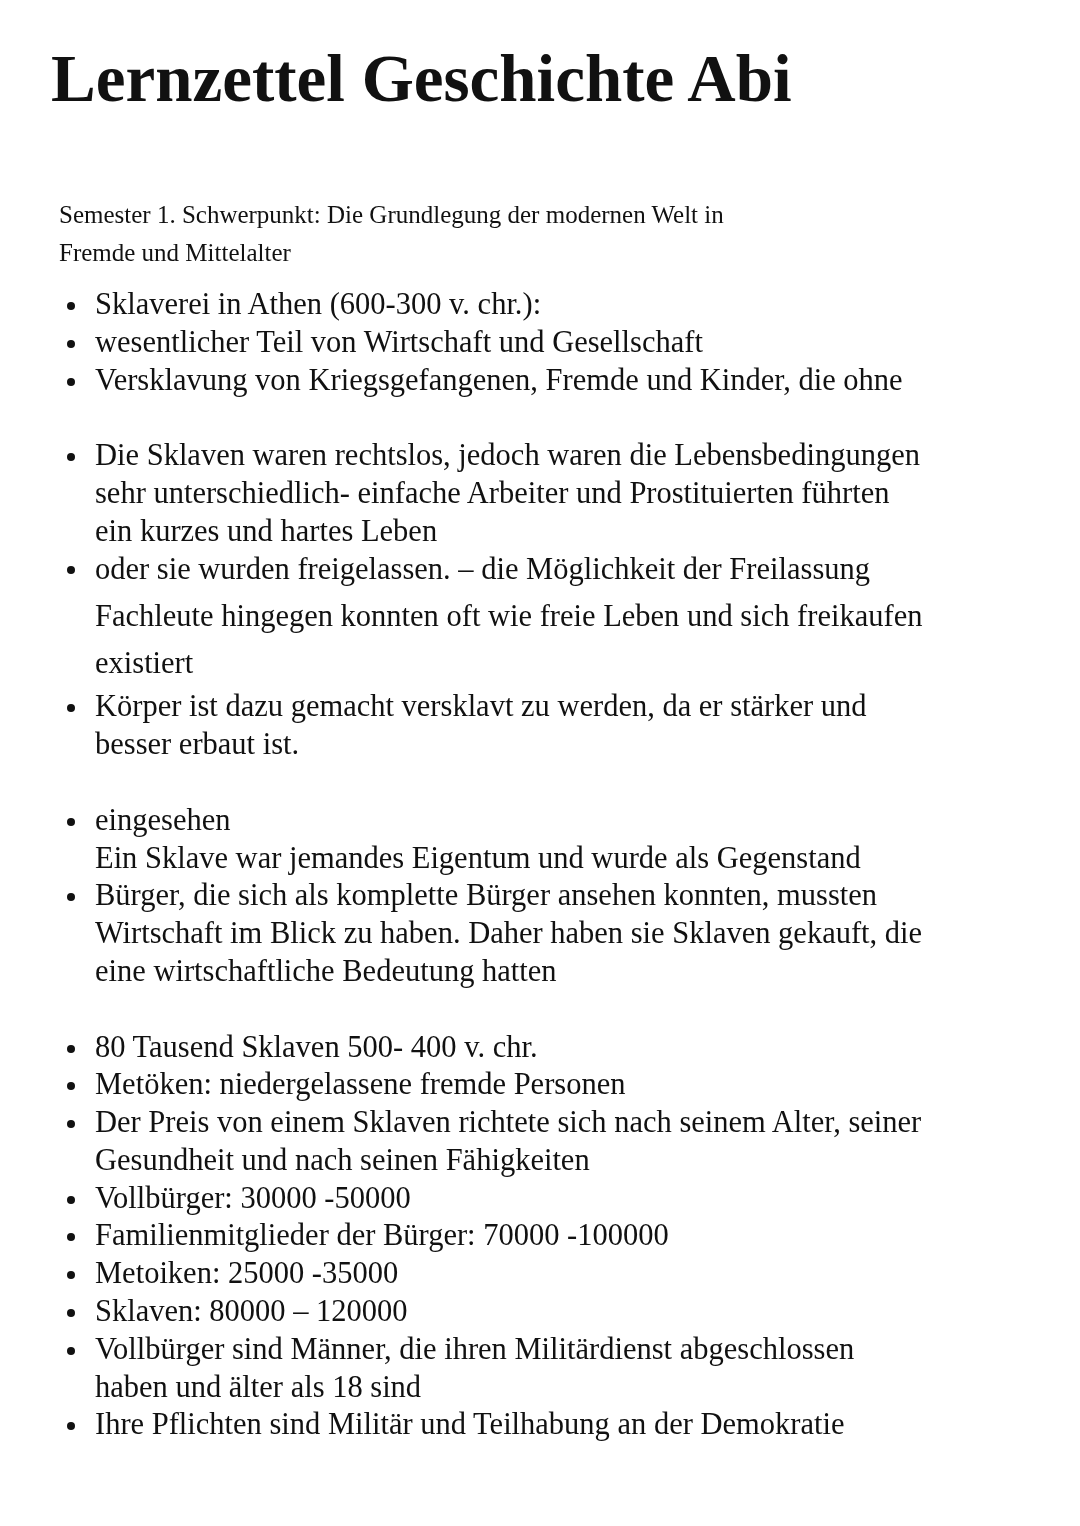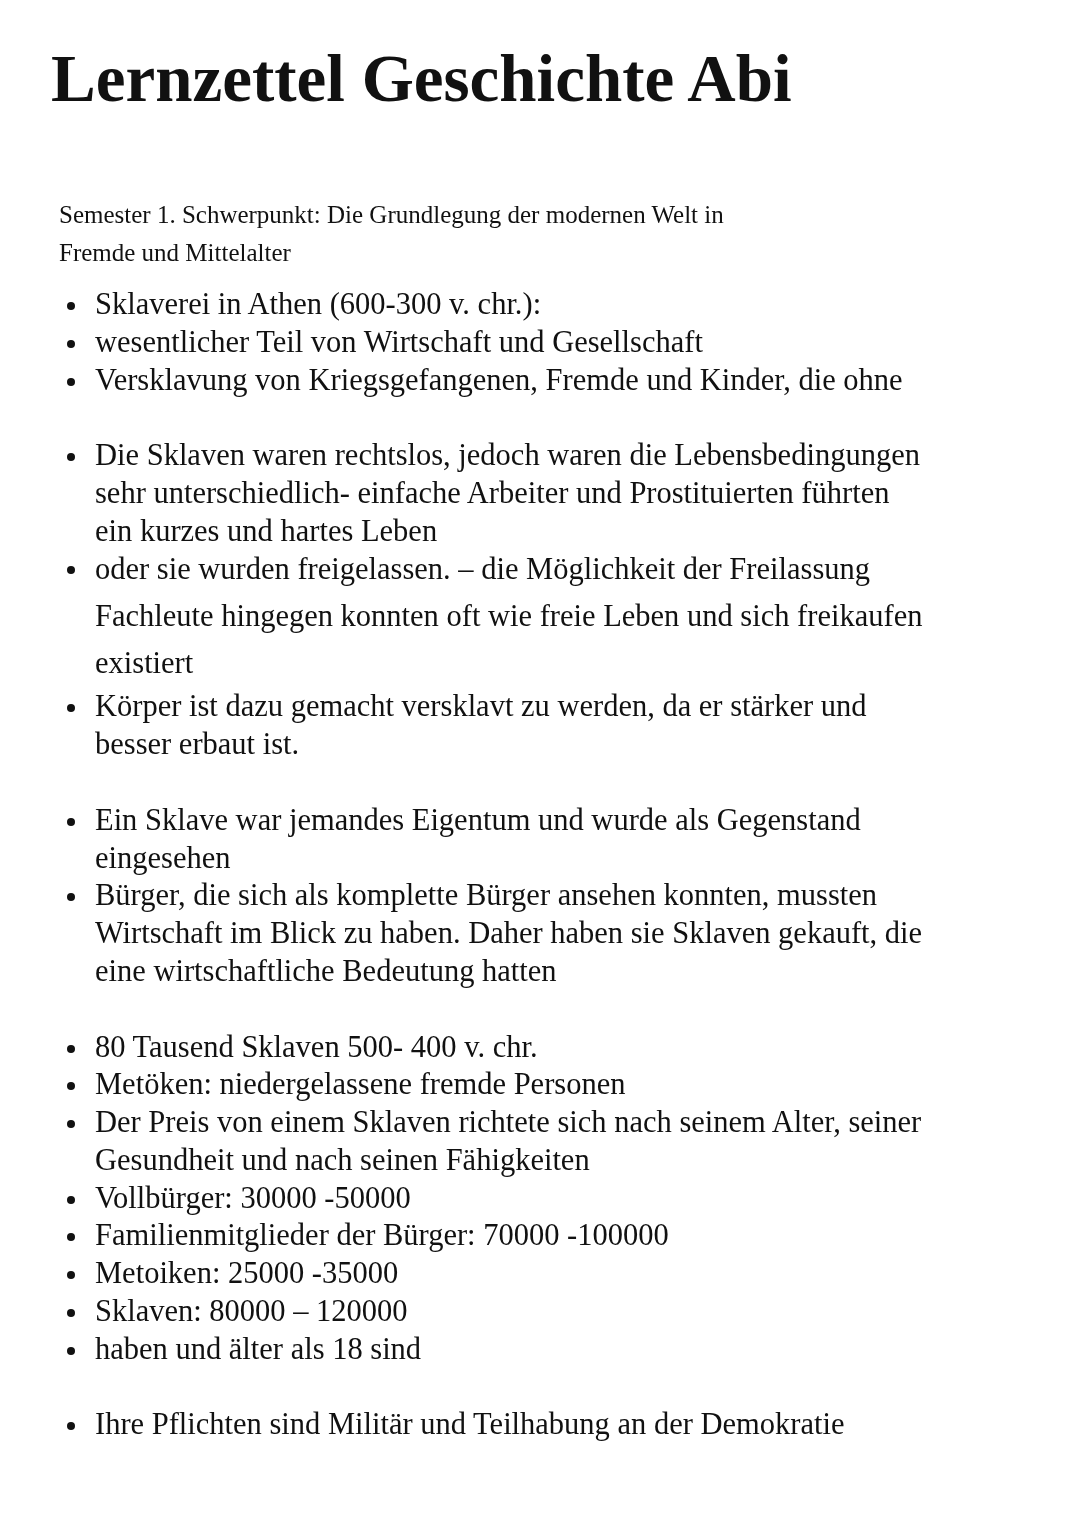--- a/index.html
+++ b/index.html
@@ -122,22 +122,22 @@
     <span class="bullet"></span>
     <span class="text">
       <span class="line">Körper ist dazu gemacht versklavt zu werden, da er stärker und</span>
       <span class="line">besser erbaut ist.</span>
     </span>
   </li>
 
   <li class="item" style="top:802px">
     <span class="bullet"></span>
     <span class="text">
+      <span class="line">eingesehen</span>
       <span class="line">Ein Sklave war jemandes Eigentum und wurde als Gegenstand</span>
-      <span class="line">eingesehen</span>
     </span>
   </li>
 
   <li class="item" style="top:877px">
     <span class="bullet"></span>
     <span class="text">
       <span class="line">Bürger, die sich als komplette Bürger ansehen konnten, mussten</span>
       <span class="line">Wirtschaft im Blick zu haben. Daher haben sie Sklaven gekauft, die</span>
       <span class="line">eine wirtschaftliche Bedeutung hatten</span>
     </span>
@@ -189,20 +189,21 @@
   <li class="item" style="top:1293px">
     <span class="bullet"></span>
     <span class="text">
       <span class="line">Sklaven: 80000 – 120000</span>
     </span>
   </li>
 
   <li class="item" style="top:1331px">
     <span class="bullet"></span>
     <span class="text">
+      <span class="line">Vollbürger sind Männer, die ihren Militärdienst abgeschlossen</span>
       <span class="line">haben und älter als 18 sind</span>
     </span>
   </li>
 
   <li class="item" style="top:1406px">
     <span class="bullet"></span>
     <span class="text">
       <span class="line">Ihre Pflichten sind Militär und Teilhabung an der Demokratie</span>
     </span>
   </li>

